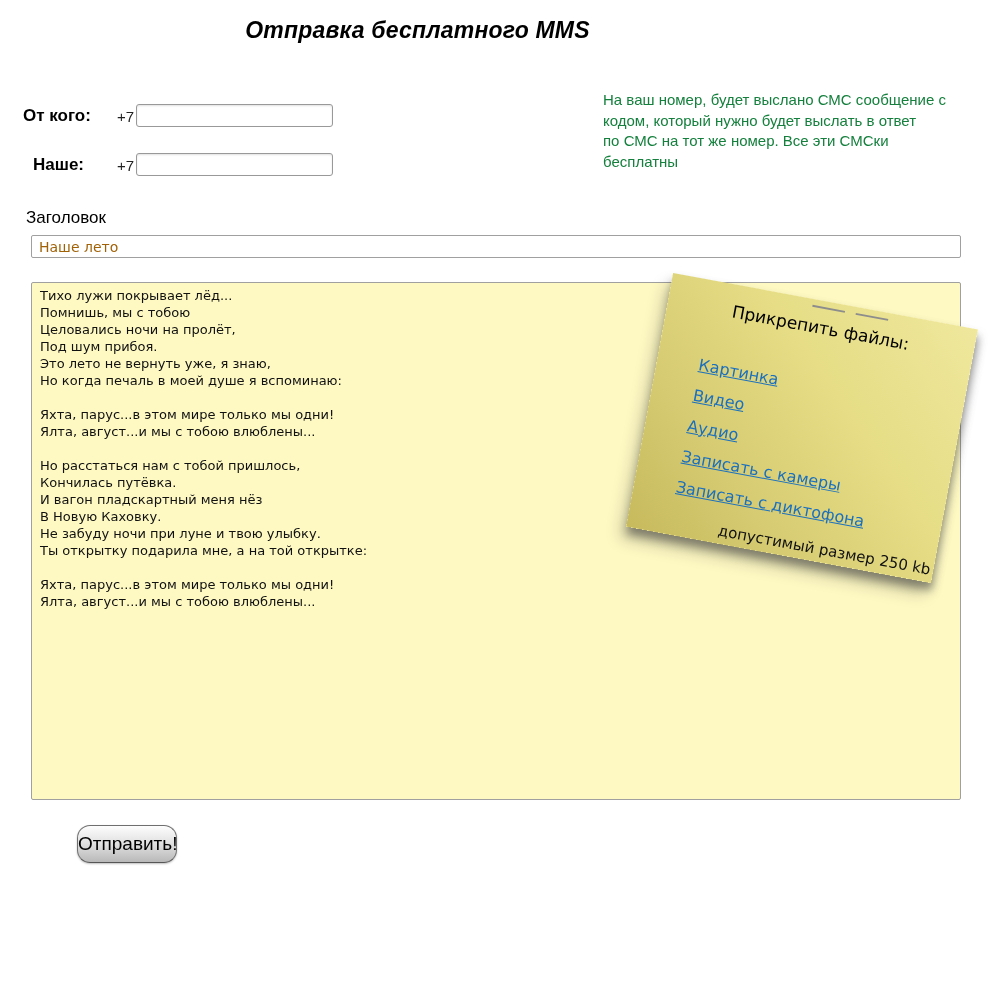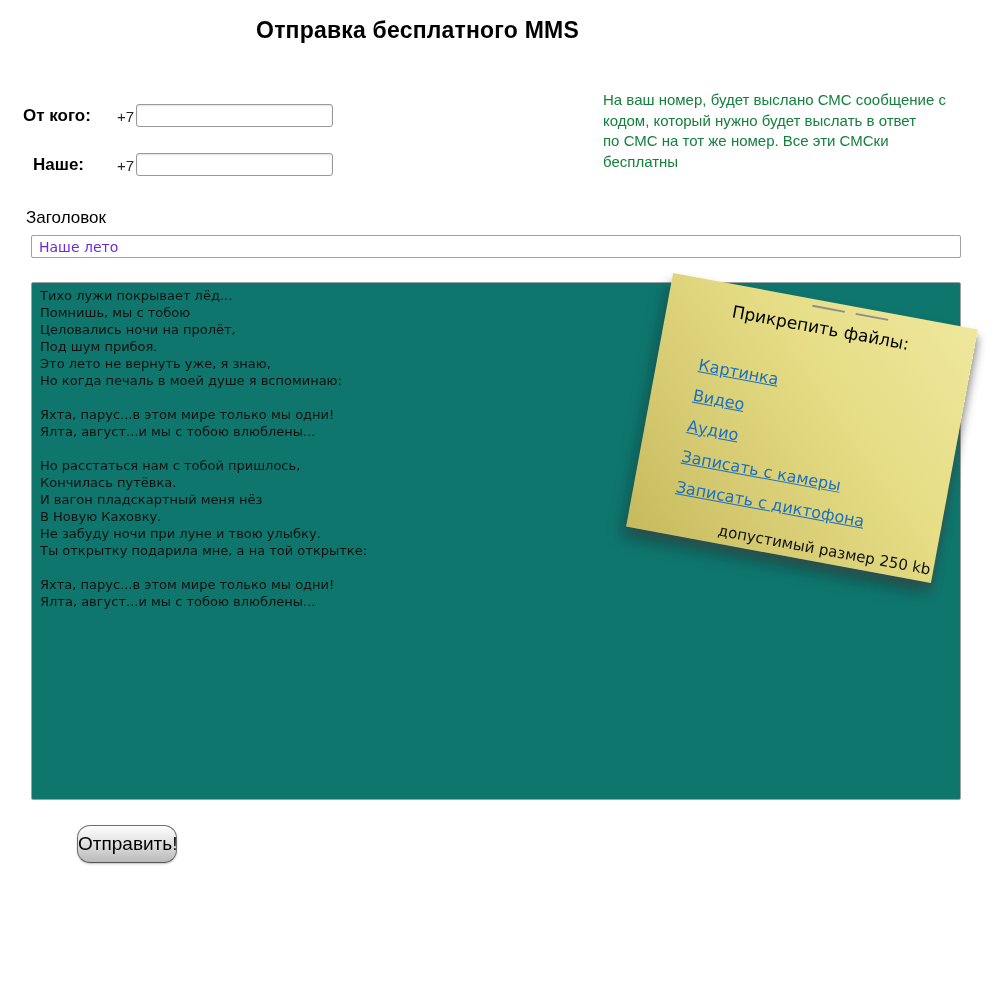--- a/index.html
+++ b/index.html
@@ -11,20 +11,21 @@
     font-family: "Liberation Sans", "DejaVu Sans", sans-serif;
     color: #000;
     overflow: hidden;
   }
   .canvas { position: absolute; inset: 0; width: 1000px; height: 1000px; }
 
   .page-title {
     position: absolute; top: 17px; left: 0; width: 835px;
     text-align: center; font-size: 23px; font-weight: bold;
     letter-spacing: 0.2px;
+    font-style: italic;
   }
 
   .field-label { position: absolute; font-size: 17px; font-weight: bold; }
   .phone-prefix { position: absolute; font-size: 15px; color: #222; }
 
   input.phone-input {
     position: absolute; width: 197px; height: 23px;
     border: 1px solid #999; border-radius: 3px;
     padding: 2px 5px; font-size: 14px;
     font-family: "DejaVu Sans", sans-serif;
@@ -39,31 +40,31 @@
   }
 
   .subject-label { position: absolute; left: 26px; top: 208px; font-size: 17px; font-weight: normal; }
 
   input.subject-input {
     position: absolute; left: 31px; top: 235px;
     width: 930px; height: 23px;
     border: 1px solid #a0a0a0; border-radius: 2px;
     padding: 2px 7px; font-size: 14px;
     font-family: "DejaVu Sans", sans-serif;
-    background: #fff; outline: none; color: #6d28d9;
+    background: #fff; outline: none; color: #a16207;
   }
 
   textarea.message-area {
     position: absolute; left: 31px; top: 282px;
     width: 930px; height: 518px;
     border: 1px solid #a0a0a0; border-radius: 2px;
     padding: 4px 8px;
     font-family: "DejaVu Sans", sans-serif;
     font-size: 13px; line-height: 17px; color: #111;
-    resize: none; overflow: hidden; outline: none; background: #0f766e;
+    resize: none; overflow: hidden; outline: none; background: #fef9c3;
   }
 
   
   .sticky-note {
     position: absolute; left: 647px; top: 299px;
     width: 310px; height: 258px;
     transform: rotate(10.5deg);
     background: linear-gradient(225deg, #efe79c 0%, #e6dd86 38%, #d6cb72 72%, #c7ba5d 100%);
     box-shadow: 2px 7px 9px rgba(70,70,70,0.55), -4px 12px 16px rgba(0,0,0,0.22);
     z-index: 5;

